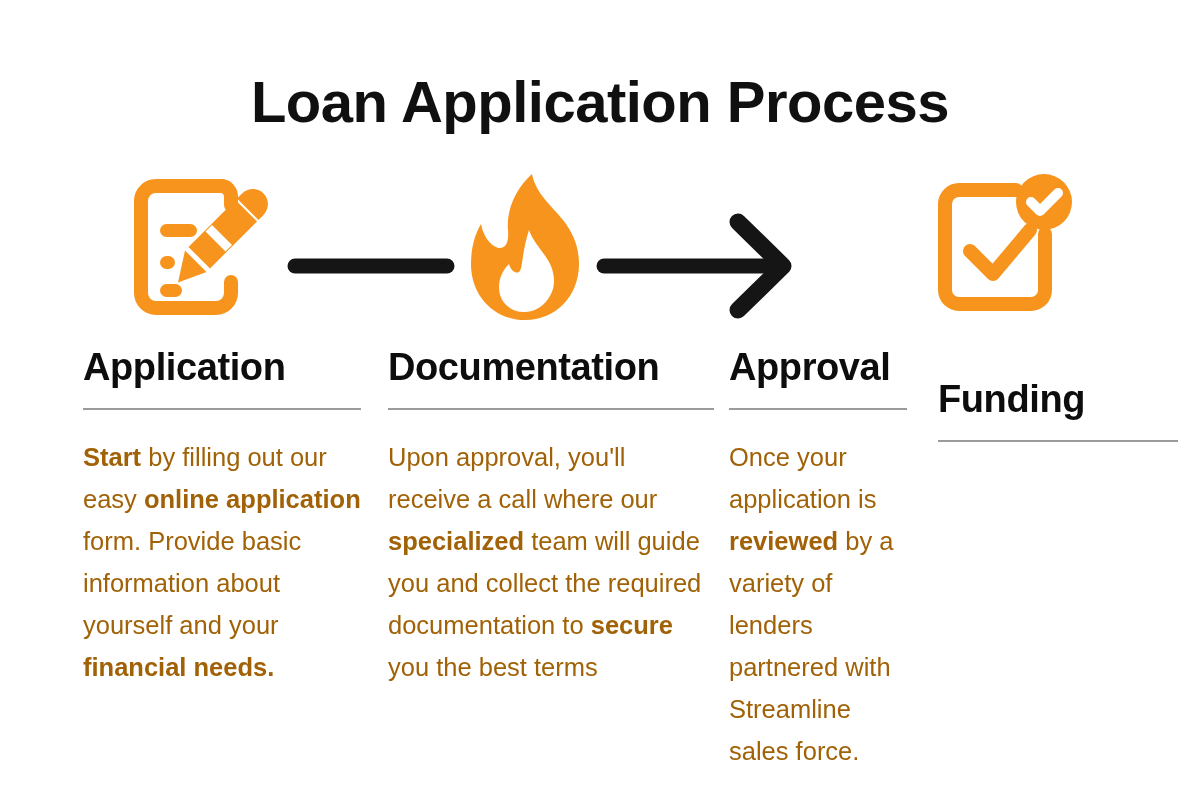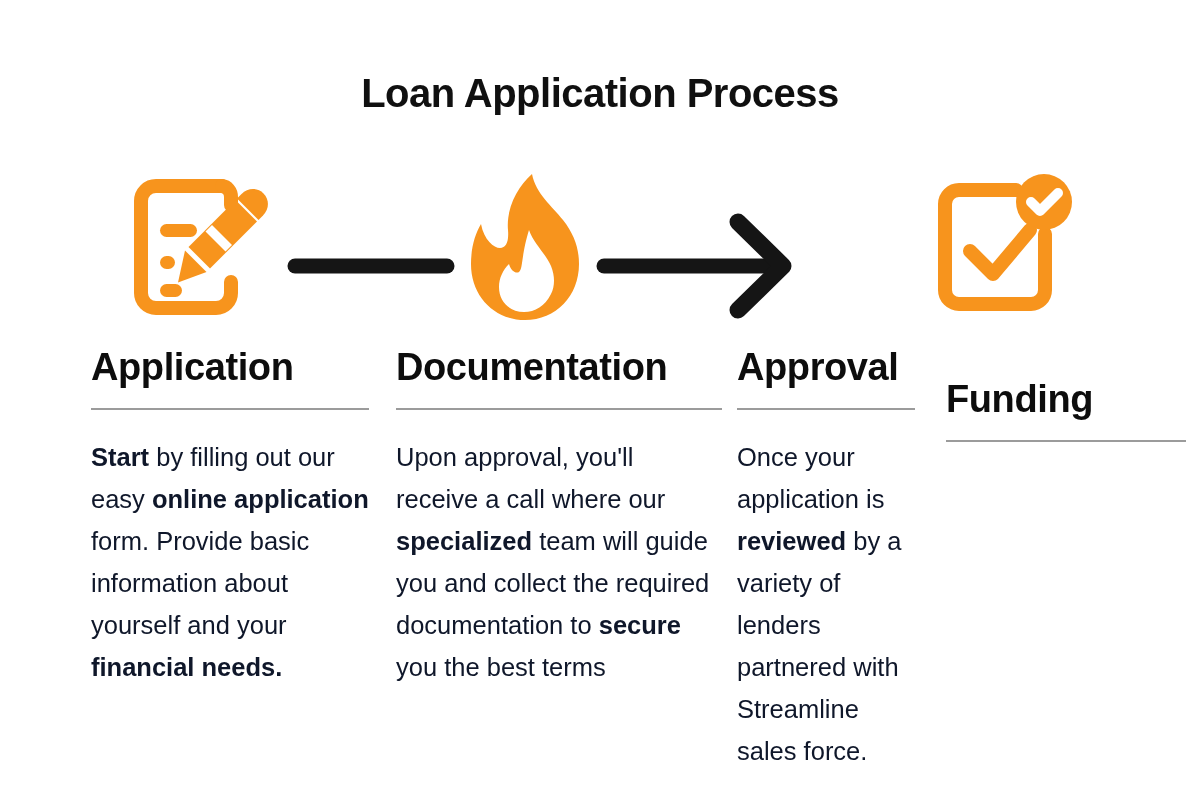--- a/index.html
+++ b/index.html
@@ -17,21 +17,21 @@
     position: relative;
   }
 
   
   .page-title {
     position: absolute;
     left: 0;
     top: 72px;
     width: 1200px;
     text-align: center;
-    font-size: 40px;
+    font-size: 58px;
     font-weight: bold;
     letter-spacing: -0.5px;
     color: #101010;
     line-height: 1.05;
   }
 
   
   .icon-band {
     position: absolute;
     left: 0;
@@ -51,21 +51,21 @@
     position: absolute;
     top: 0;
     height: 160px;
   }
   .connector-1 { left: 288px; width: 166px; }
   .connector-2 { left: 598px; width: 200px; }
 
   
   .columns {
     position: absolute;
-    left: 16px;
+    left: 8px;
     top: 348px;
     width: 1144px;
     height: 440px;
   }
   .column {
     position: absolute;
     top: 0;
   }
   .col-1 { left: 75px;  width: 278px; }
   .col-2 { left: 380px; width: 326px; }
@@ -85,21 +85,21 @@
   .col-divider {
     margin-top: 22px;
     height: 0;
     border-top: 2px solid #9b9b9b;
     width: 100%;
   }
   .col-body {
     margin-top: 26px;
     font-size: 25.5px;
     line-height: 42px;
-    color: #0f172a;
+    color: #a16207;
     font-weight: normal;
   }
   .col-body b {
     font-weight: bold;
   }
 
   svg { display: block; overflow: visible; }
 </style>
 </head>
 <body>

